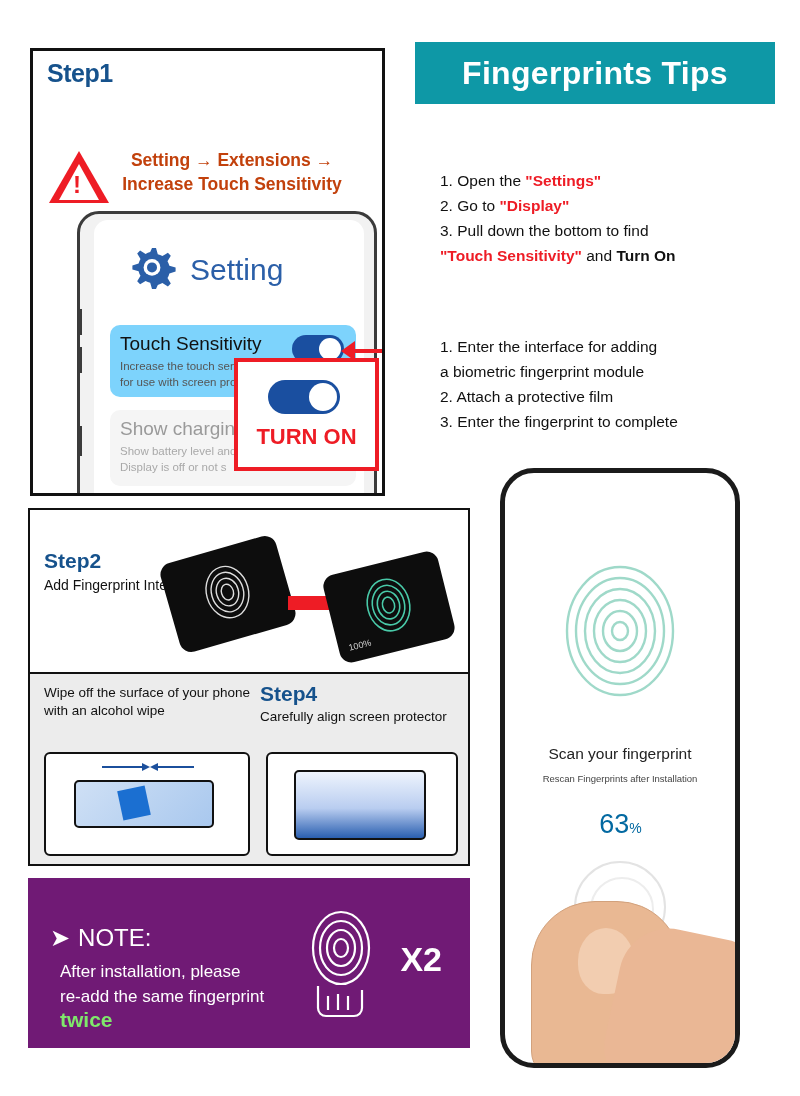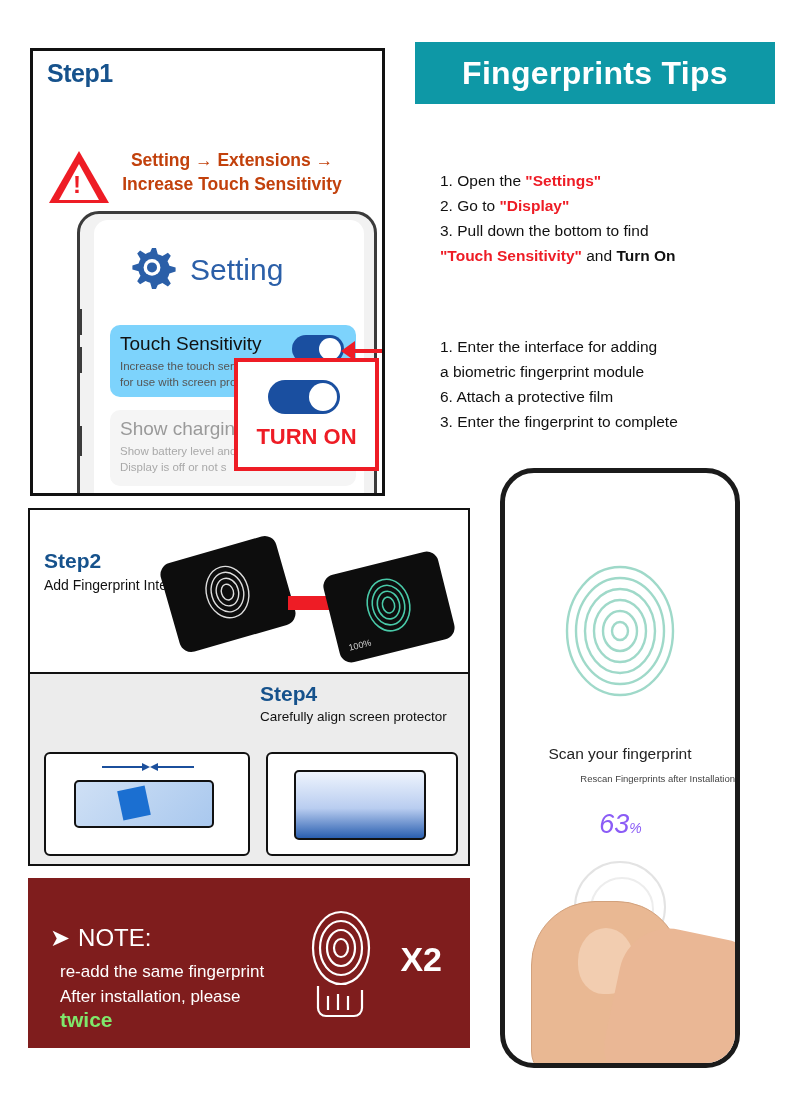--- a/index.html
+++ b/index.html
@@ -242,21 +242,21 @@
   .s4-screen {
     position: absolute; left: 26px; top: 16px; width: 132px; height: 70px;
     background: linear-gradient(180deg,#eef4fd 0%,#b9cdf0 55%,#2a5fb0 100%);
     border: 2px solid #111; border-radius: 5px;
   }
 
   
   .note-panel {
     position: absolute; left: 28px; top: 878px;
     width: 442px; height: 170px;
-    background: #7f1d1d;
+    background: #701a75;
     color: #fff;
   }
   .note-title {
     position: absolute; left: 22px; top: 46px;
     font-size: 24px; font-weight: 500;
   }
   .note-arrow { margin-right: 8px; }
   .note-body {
     position: absolute; left: 32px; top: 82px;
     font-size: 17px; line-height: 1.45;
@@ -286,25 +286,25 @@
   .bp-fp {
     position: absolute; left: 50%; top: 78px; transform: translateX(-50%);
     width: 132px; height: 160px;
   }
   .bp-scan {
     position: absolute; left: 0; right: 0; top: 272px;
     text-align: center; font-size: 15.5px; color: #222;
   }
   .bp-rescan {
     position: absolute; left: 0; right: 0; top: 300px;
-    text-align: right; font-size: 9.5px; color: #444;
+    text-align: center; font-size: 9.5px; color: #444;
   }
   .bp-pct {
     position: absolute; left: 1px; right: 0; top: 336px;
-    text-align: center; color: #8b5cf6; font-style: italic;
+    text-align: center; color: #0369a1;
   }
   .bp-pct .num { font-size: 27px; }
   .bp-pct .sym { font-size: 14px; }
   .bp-ring {
     position: absolute; left: 50%; top: 388px; transform: translateX(-50%);
     width: 92px; height: 92px; border-radius: 50%;
     border: 2px solid #e3e3e3;
   }
   .bp-ring:after {
     content: ""; position: absolute; left: 14px; top: 14px;
@@ -411,21 +411,21 @@
       <span>Pull down the bottom to find</span>
     </div>
     <div>
       <span class="q-red">"Touch Sensitivity"</span><span> and </span><span class="b">Turn On</span>
     </div>
   </div>
 
   <div class="tips-list2">
     <div>1. Enter the interface for adding</div>
     <div>   a biometric fingerprint module</div>
-    <div>6. Attach a protective film</div>
+    <div>2. Attach a protective film</div>
     <div>3. Enter the fingerprint to complete</div>
   </div>
 
   <div class="steps-panel">
 
     <div class="s2-head">
       <div class="s-title">Step2</div>
       <div class="s-sub">Add Fingerprint Interface</div>
     </div>
 
@@ -449,20 +449,21 @@
           <ellipse cx="23" cy="28" rx="11" ry="14"></ellipse>
           <ellipse cx="23" cy="28" rx="16" ry="20"></ellipse>
           <ellipse cx="23" cy="28" rx="21" ry="26"></ellipse>
         </g>
       </svg>
       <div class="pct-mini">100%</div>
     </div>
 
     <div class="s34-band">
       <div class="s3-head">
+        <div class="s34-desc">Wipe off the surface of your phone with an alcohol wipe</div>
       </div>
       <div class="s4-head">
         <div class="s-title">Step4</div>
         <div class="s34-desc">Carefully align screen protector</div>
       </div>
 
       <div class="s3-art">
         <svg class="arrow-pair" viewBox="0 0 100 10">
           <line x1="4" y1="5" x2="44" y2="5" stroke="#1b4f9c" stroke-width="2"></line>
           <polygon points="44,1 52,5 44,9" fill="#1b4f9c"></polygon>
@@ -477,22 +478,22 @@
         <div class="s4-screen"></div>
       </div>
     </div>
   </div>
 
   <div class="note-panel">
     <div class="note-title">
       <span class="note-arrow">➤</span><span>NOTE:</span>
     </div>
     <div class="note-body">
+      <div>After installation, please</div>
       <div>re-add the same fingerprint</div>
-      <div>After installation, please</div>
     </div>
     <div class="note-twice">twice</div>
 
     <svg class="note-fp" viewBox="0 0 86 120">
       <g fill="none" stroke="#ffffff" stroke-width="2.2">
         <ellipse cx="43" cy="44" rx="7" ry="9"></ellipse>
         <ellipse cx="43" cy="44" rx="14" ry="18"></ellipse>
         <ellipse cx="43" cy="44" rx="21" ry="27"></ellipse>
         <ellipse cx="43" cy="44" rx="28" ry="36"></ellipse>
         <path d="M20 82 l0 22 a8 8 0 0 0 8 8 l28 0 a8 8 0 0 0 8-8 l0-18"></path>

